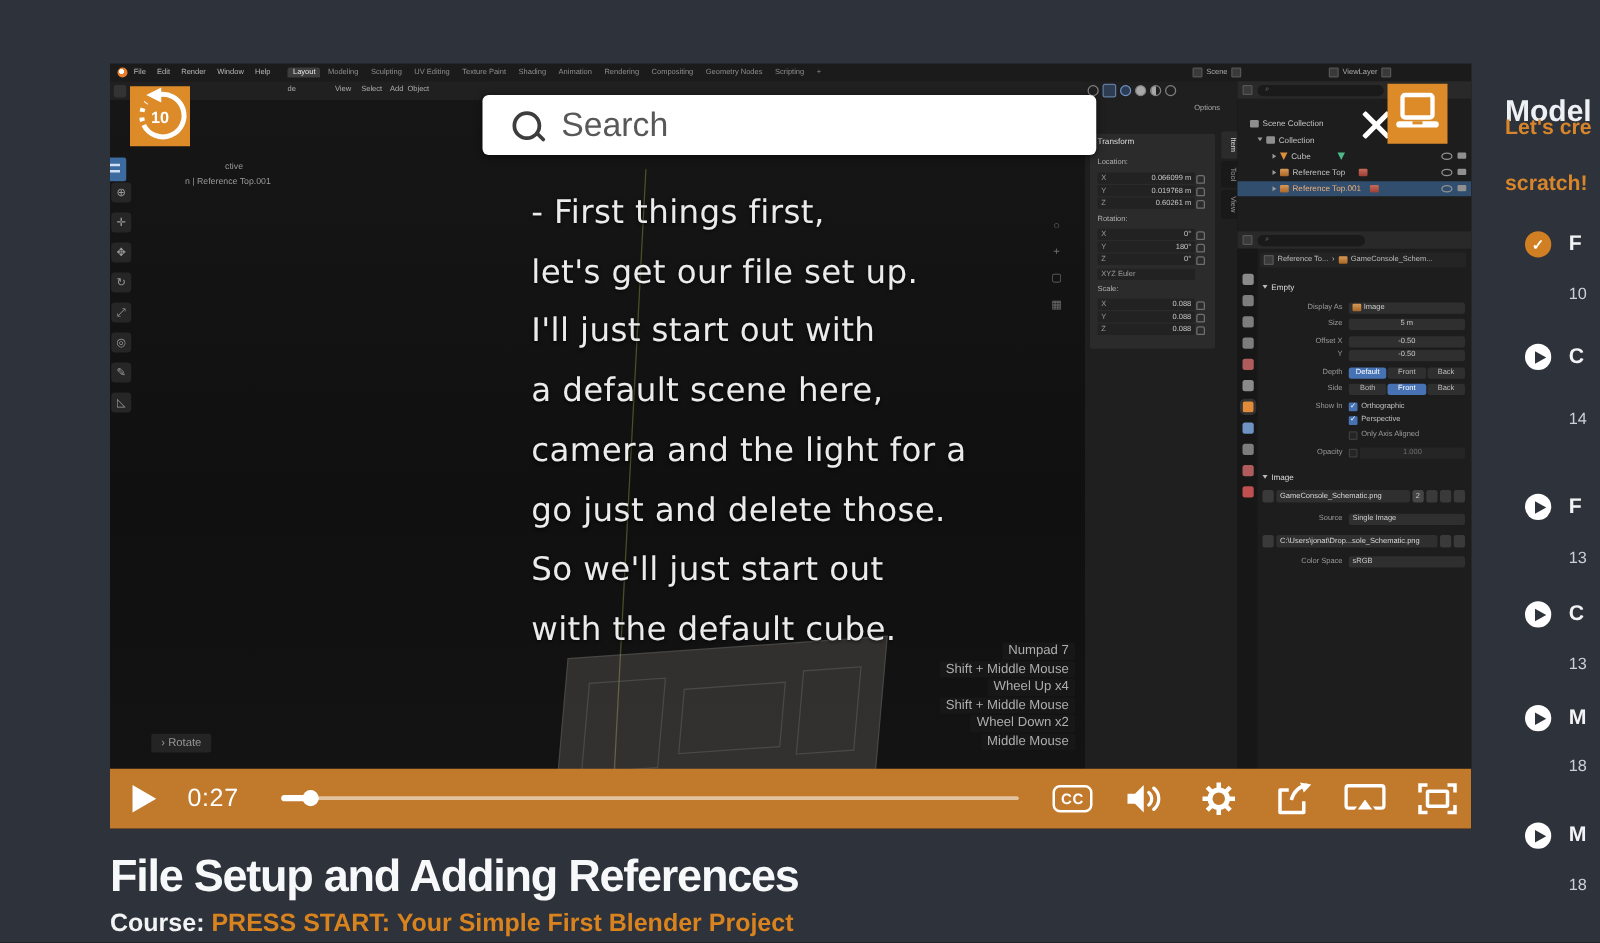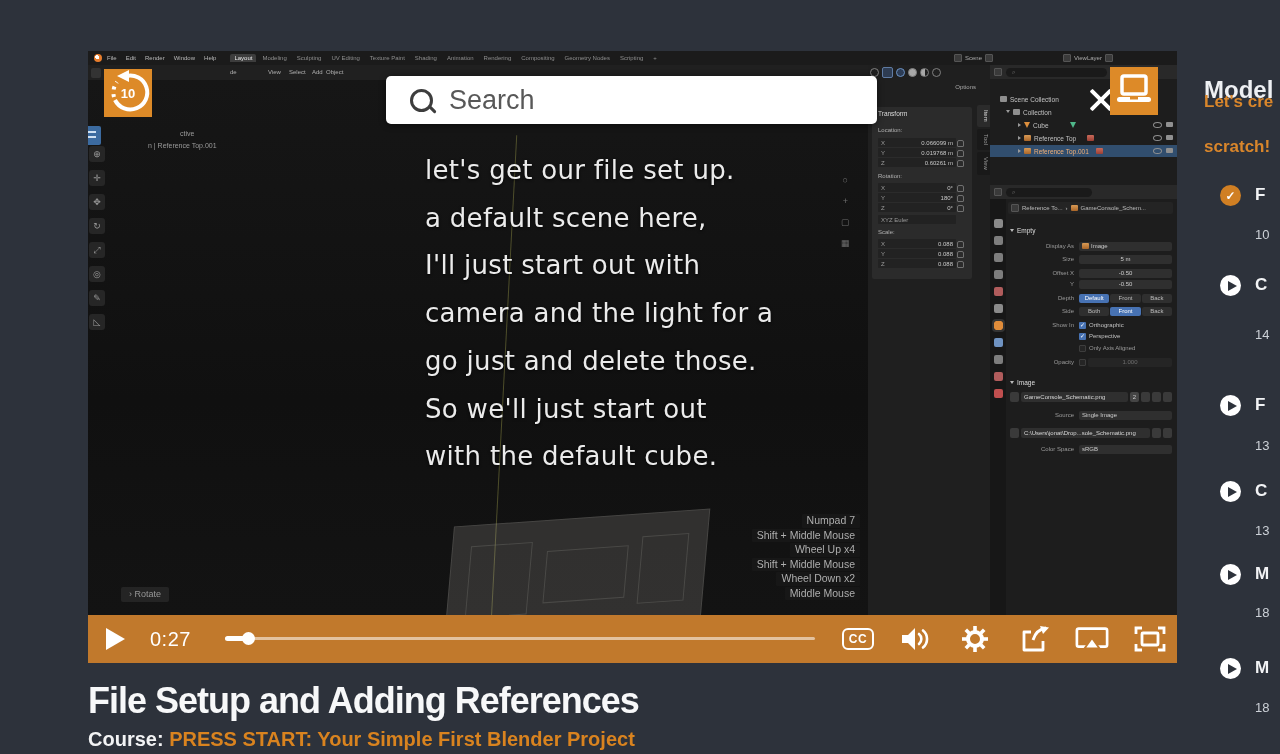--- a/index.html
+++ b/index.html
@@ -209,23 +209,24 @@
     <div class="tline">
       <span class="tlc"></span>
       <span style="left:28px">Playback</span>
       <span style="left:75px">Keying</span>
       <span style="left:110px">View</span>
       <span style="left:135px">Marker</span>
     </div>
   </div>
 
   <div class="caps">
+    <div>- First things first,</div>
     <div>let's get our file set up.</div>
+    <div>I'll just start out with</div>
     <div>a default scene here,</div>
-    <div>I'll just start out with</div>
     <div>camera and the light for a</div>
     <div>go just and delete those.</div>
     <div>So we'll just start out</div>
     <div>with the default cube.</div>
   </div>
 
   <div class="hintbox">
     <span>›</span>
     <span>Rotate</span>
   </div>

